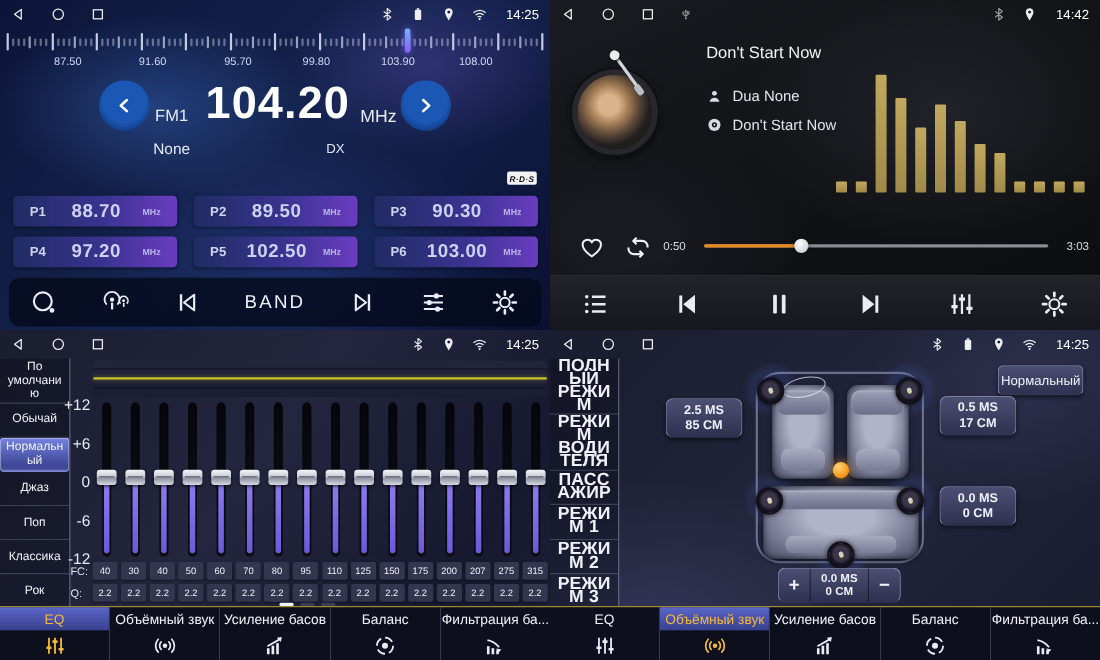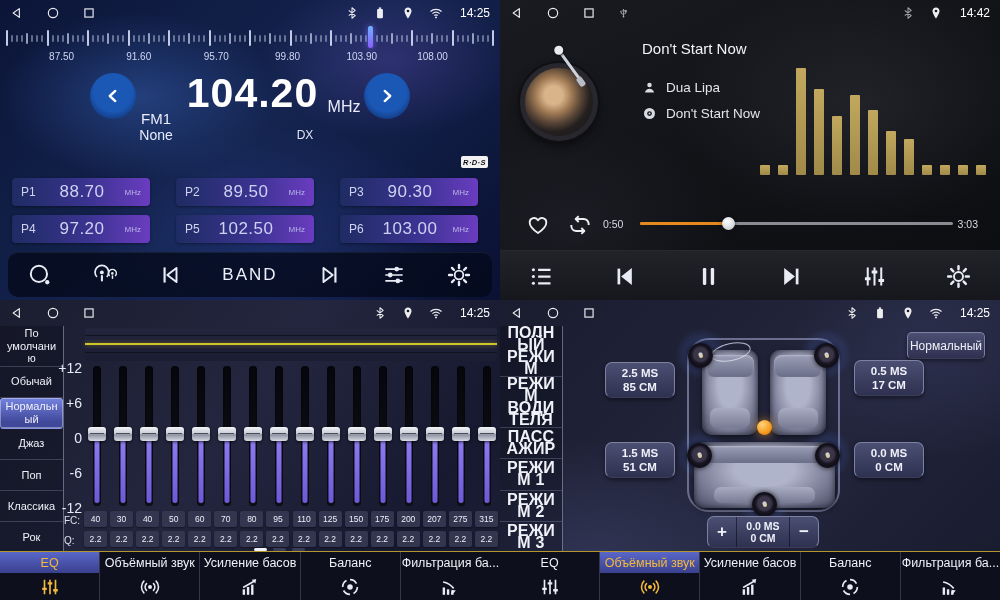--- a/index.html
+++ b/index.html
@@ -46,28 +46,28 @@
   .dial-label{position:absolute;transform:translateX(-50%);font-size:10px;color:#cfd6f2;}
   .rbtn{position:absolute;width:50px;height:50px;border-radius:50%;
     background:radial-gradient(circle at 50% 42%,#1b57b4 0 55%,#123a80 80%,#0d2a60 100%);
     border:2.5px solid transparent;
     background-clip:padding-box;box-sizing:border-box;
     display:flex;align-items:center;justify-content:center;}
   .rbtn::before{content:"";position:absolute;inset:-3px;border-radius:50%;z-index:-1;
     background:linear-gradient(180deg,#3fc6f0,#7a5cf0 85%);}
   .rbtn .icon{width:22px;height:22px;color:#fff;}
   .freq-big{position:absolute;left:170px;top:70px;width:165px;text-align:center;font-size:41px;font-weight:bold;letter-spacing:1px;color:#fff;}
-  .lbl-band{position:absolute;left:131px;top:97px;width:50px;text-align:center;font-size:15px;color:#e8ebfa;margin-top:13px;}
+  .lbl-band{position:absolute;left:131px;top:97px;width:50px;text-align:center;font-size:15px;color:#e8ebfa;}
   .lbl-none{position:absolute;left:126px;top:127px;width:60px;text-align:center;font-size:14px;color:#e8ebfa;}
   .lbl-mhz{position:absolute;left:322px;top:98px;width:44px;text-align:center;font-size:16px;color:#e8ebfa;}
   .lbl-dx{position:absolute;left:288px;top:128px;width:34px;text-align:center;font-size:12px;color:#dfe3f5;}
   .rds{position:absolute;left:461px;top:156px;width:27px;height:12px;background:#f2f2f2;border-radius:2px;color:#0a0a12;font-size:7.5px;font-weight:bold;font-style:italic;display:flex;align-items:center;justify-content:center;letter-spacing:.4px;}
-  .preset{position:absolute;width:138px;height:28px;border-radius:4px;
+  .preset{position:absolute;width:149px;height:28px;border-radius:4px;
     background:linear-gradient(90deg,#1f2c63 0%,#3a3390 55%,#6a3cc0 100%);
-    display:flex;align-items:center;padding:0 9px;box-sizing:border-box;box-shadow:0 1px 3px rgba(0,0,0,.4);}
+    display:flex;align-items:center;padding:0 15px;box-sizing:border-box;box-shadow:0 1px 3px rgba(0,0,0,.4);font-weight:bold;}
   .preset .pid{font-size:12px;color:#cfd3f0;width:24px;}
   .preset .pfreq{flex:1;text-align:center;font-size:17px;color:#cdd2f2;letter-spacing:.5px;}
   .preset .punit{font-size:8px;color:#b9b6e8;width:22px;text-align:right;}
   .radio-toolbar{position:absolute;left:8px;right:8px;top:252px;height:44px;border-radius:10px;
     background:rgba(4,9,26,.78);border-top:1px solid rgba(255,255,255,.07);
     display:flex;align-items:center;justify-content:space-around;}
   .radio-toolbar .icon{width:26px;height:26px;}
   .band-label{font-size:17px;letter-spacing:2px;color:#eef0fa;}
   
   .album{position:absolute;left:20px;top:63px;width:78px;height:78px;border-radius:50%;
@@ -75,21 +75,21 @@
     border:5px solid #27272d;box-sizing:border-box;box-shadow:0 0 0 2px #101014,0 4px 10px rgba(0,0,0,.6);}
   .tonearm{position:absolute;left:57px;top:50px;width:2.5px;height:42px;background:#cfd3dc;transform:rotate(-36deg);transform-origin:top center;border-radius:2px;}
   .tonearm::before{content:"";position:absolute;left:-3.2px;top:-4px;width:9px;height:9px;border-radius:50%;background:#e8eaee;box-shadow:0 1px 2px #000;}
   .tonearm::after{content:"";position:absolute;left:-1.6px;bottom:-2px;width:6px;height:10px;border-radius:2px;background:#b9bdc8;}
   .trk-title{position:absolute;left:142px;top:40px;font-size:15px;color:#f2f3f6;}
   .trk-row{position:absolute;left:142px;display:flex;align-items:center;gap:9px;color:#e3e5ea;}
   .trk-row .icon{width:15px;height:15px;color:#d9dbe2;}
   .trk-row span{font-size:13.5px;}
   .viz{position:absolute;left:260px;top:68px;width:232px;height:107px;display:flex;align-items:flex-end;gap:8px;}
   .viz-bar{width:10px;background:linear-gradient(180deg,#c2a85e,#a08a49);border-radius:1px;}
-  .prog-row{position:absolute;left:0;right:12px;top:208px;height:32px;}
+  .prog-row{position:absolute;left:0;right:0;top:208px;height:32px;}
   .heart{position:absolute;left:25px;top:4px;width:26px;height:26px;color:#eceef2;}
   .repeat{position:absolute;left:66px;top:4px;width:28px;height:26px;color:#eceef2;}
   .t-elapsed{position:absolute;left:103px;top:10px;font-size:10.5px;color:#d9dbe2;}
   .t-total{position:absolute;right:10px;top:10px;font-size:10.5px;color:#d9dbe2;}
   .prog-track{position:absolute;left:140px;width:313px;top:14px;height:3px;border-radius:2px;background:#8a8c93;}
   .prog-fill{position:absolute;left:0;top:0;bottom:0;border-radius:2px;background:#e8891d;}
   .prog-knob{position:absolute;top:-5px;width:13px;height:13px;border-radius:50%;background:radial-gradient(circle at 40% 35%,#fff,#cfd2d8 70%,#9a9da5);box-shadow:0 0 4px rgba(0,0,0,.6);}
   .player-toolbar{position:absolute;left:0;right:0;top:250px;height:50px;
     background:linear-gradient(180deg,#212329,#16171c);border-top:1px solid rgba(255,255,255,.08);
     display:flex;align-items:center;justify-content:space-around;}
@@ -462,21 +462,21 @@
     <div class="tonearm"></div>
 
     <div class="trk-title">Don't Start Now</div>
     <div class="trk-row" style="top:80px;">
       <span class="icon">
           <svg viewBox="0 0 24 24">
             <circle cx="12" cy="7.8" r="3.6" fill="currentColor"></circle>
             <path d="M4.8 20c.9-4 3.8-6 7.2-6s6.3 2 7.2 6z" fill="currentColor"></path>
           </svg>
         </span>
-      <span>Dua Lipa</span>
+      <span>Dua None</span>
     </div>
     <div class="trk-row" style="top:106px;">
       <span class="icon">
           <svg viewBox="0 0 24 24">
             <circle cx="12" cy="12" r="8.8" fill="currentColor"></circle>
             <circle cx="12" cy="12" r="3.8" fill="#16181d"></circle>
             <circle cx="12" cy="12" r="1.5" fill="currentColor"></circle>
           </svg>
         </span>
       <span>Don't Start Now</span>
@@ -881,24 +881,20 @@
         <div class="side-item">РЕЖИМ 2</div>
         <div class="side-item">РЕЖИМ 3</div>
       </div>
 
     <div class="profile-btn">Нормальный</div>
 
     <div class="dbtn" style="left:105px;top:62px;width:68px;height:34px;">
       <span>2.5 MS</span>
       <span>85 CM</span>
     </div>
-    <div class="dbtn" style="left:105px;top:142px;width:68px;height:34px;">
-      <span>1.5 MS</span>
-      <span>51 CM</span>
-    </div>
     <div class="dbtn" style="left:354px;top:60px;width:68px;height:34px;">
       <span>0.5 MS</span>
       <span>17 CM</span>
     </div>
     <div class="dbtn" style="left:354px;top:142px;width:68px;height:34px;">
       <span>0.0 MS</span>
       <span>0 CM</span>
     </div>
 
     <div class="car">

